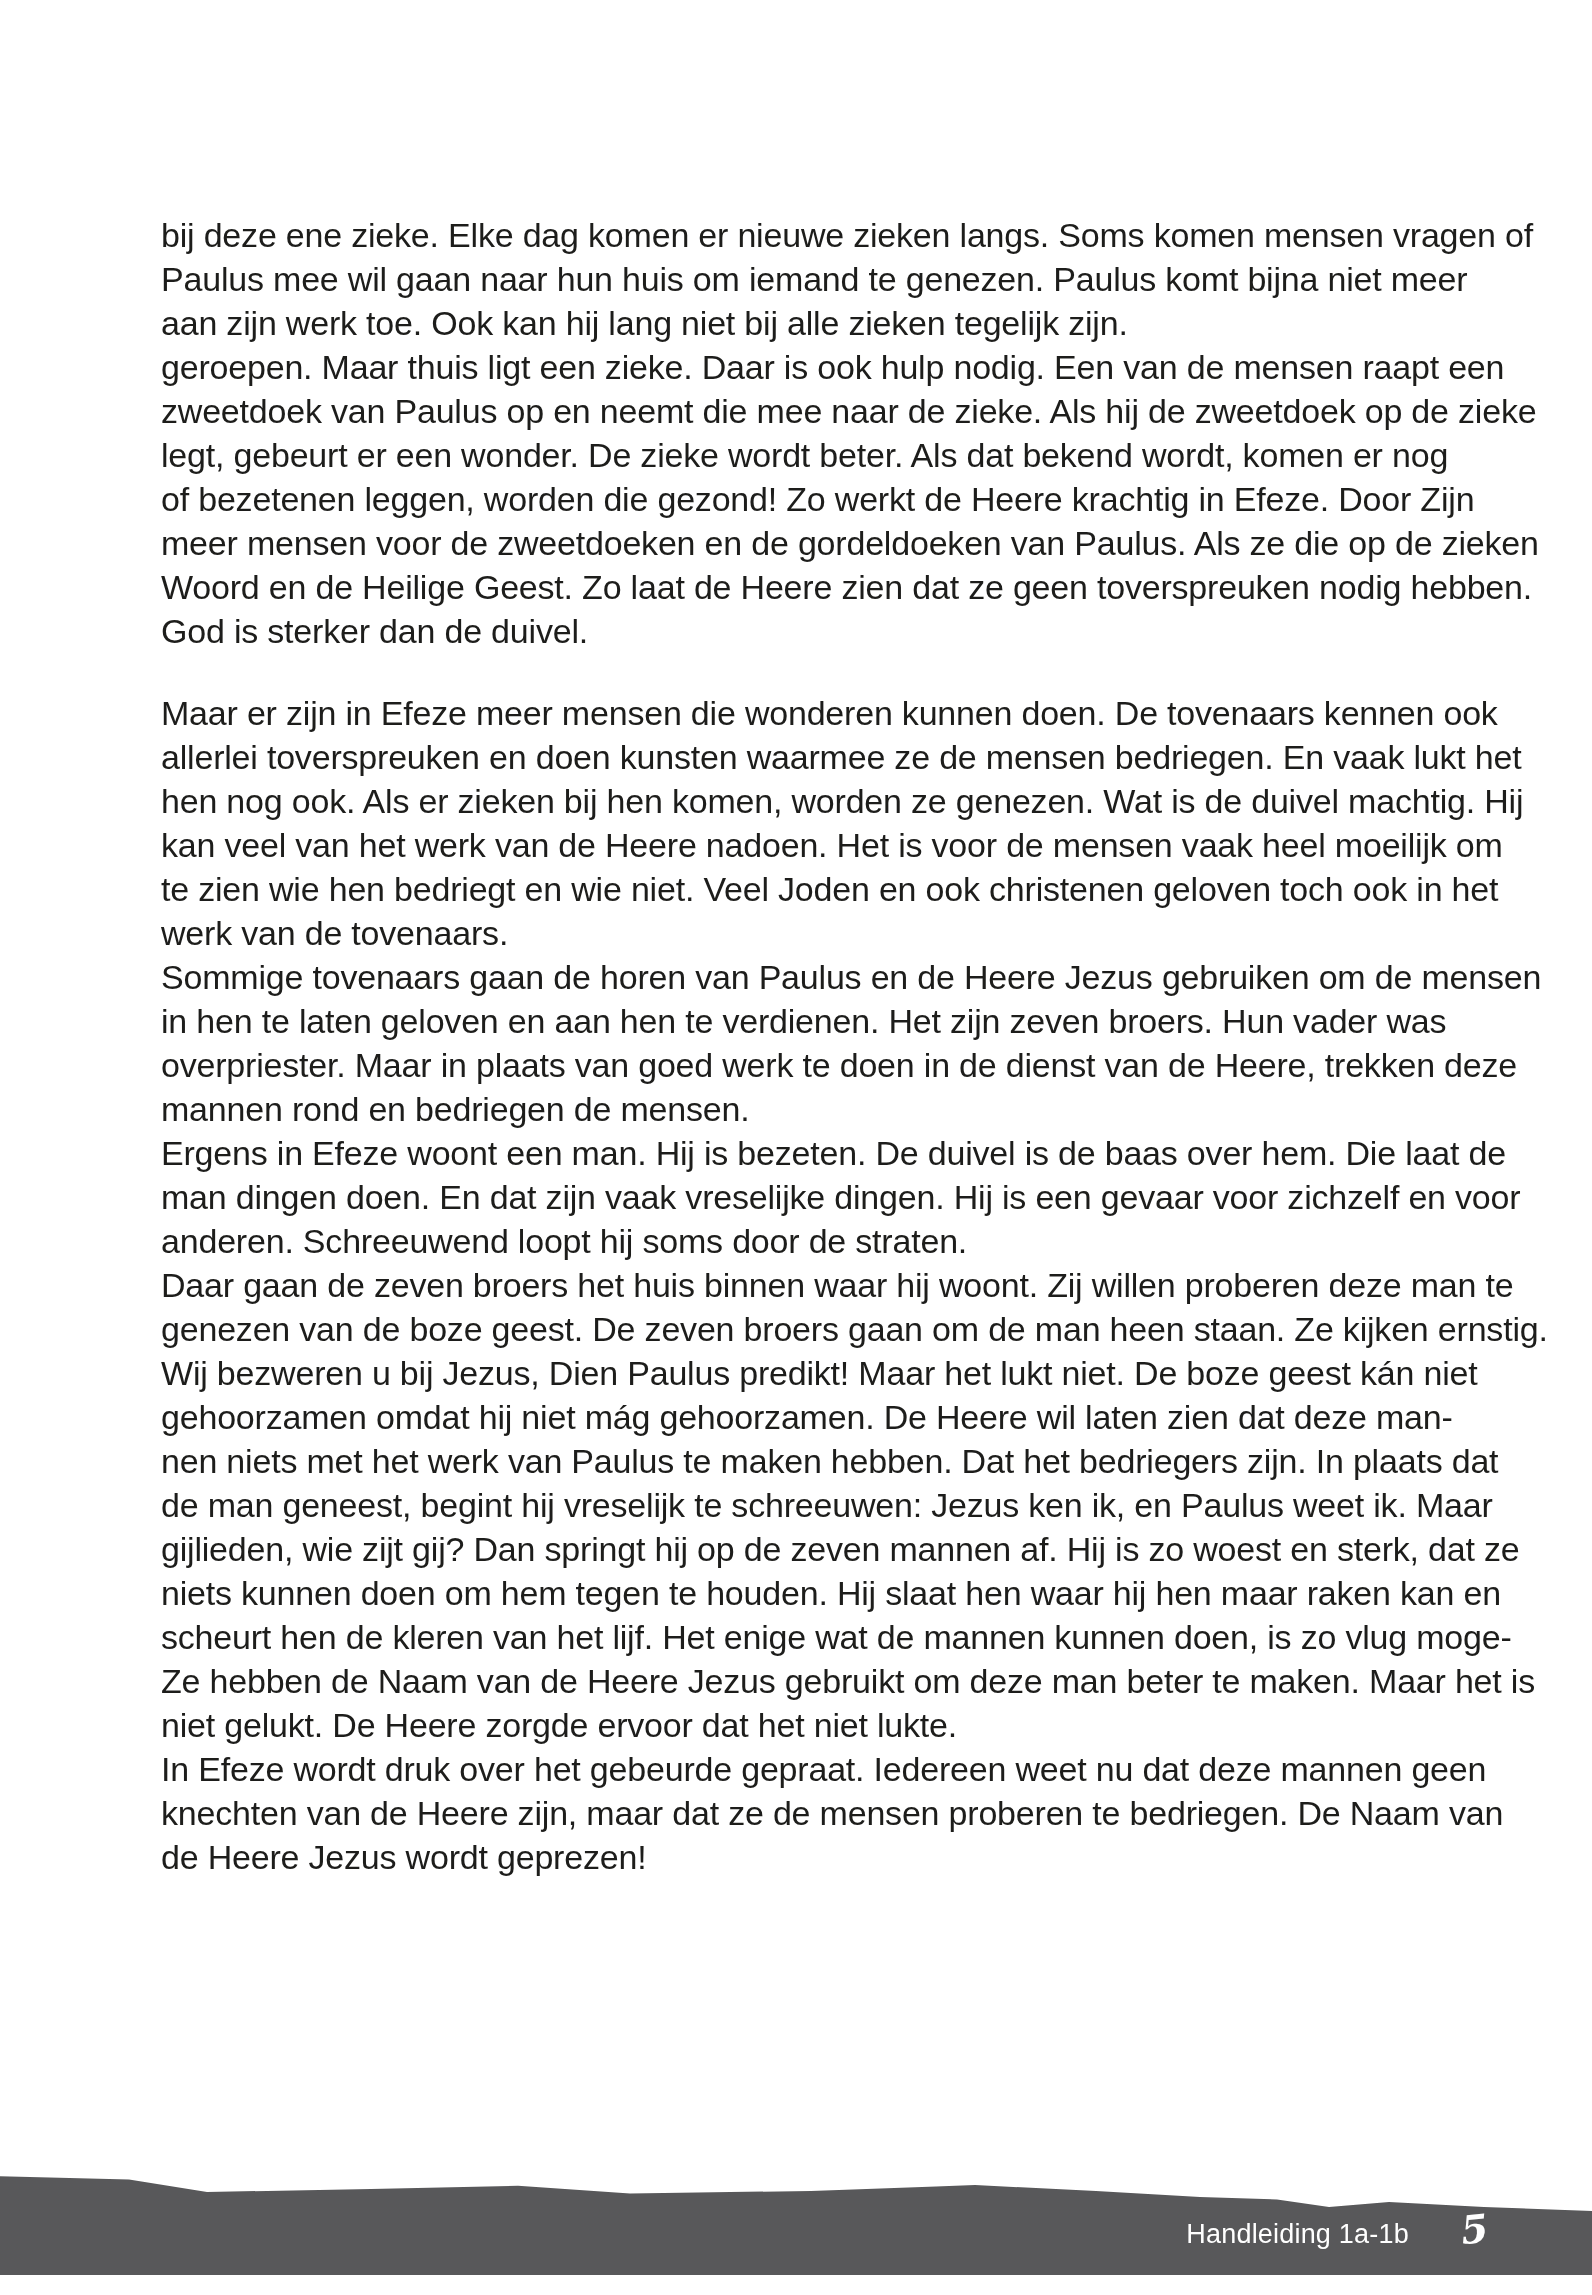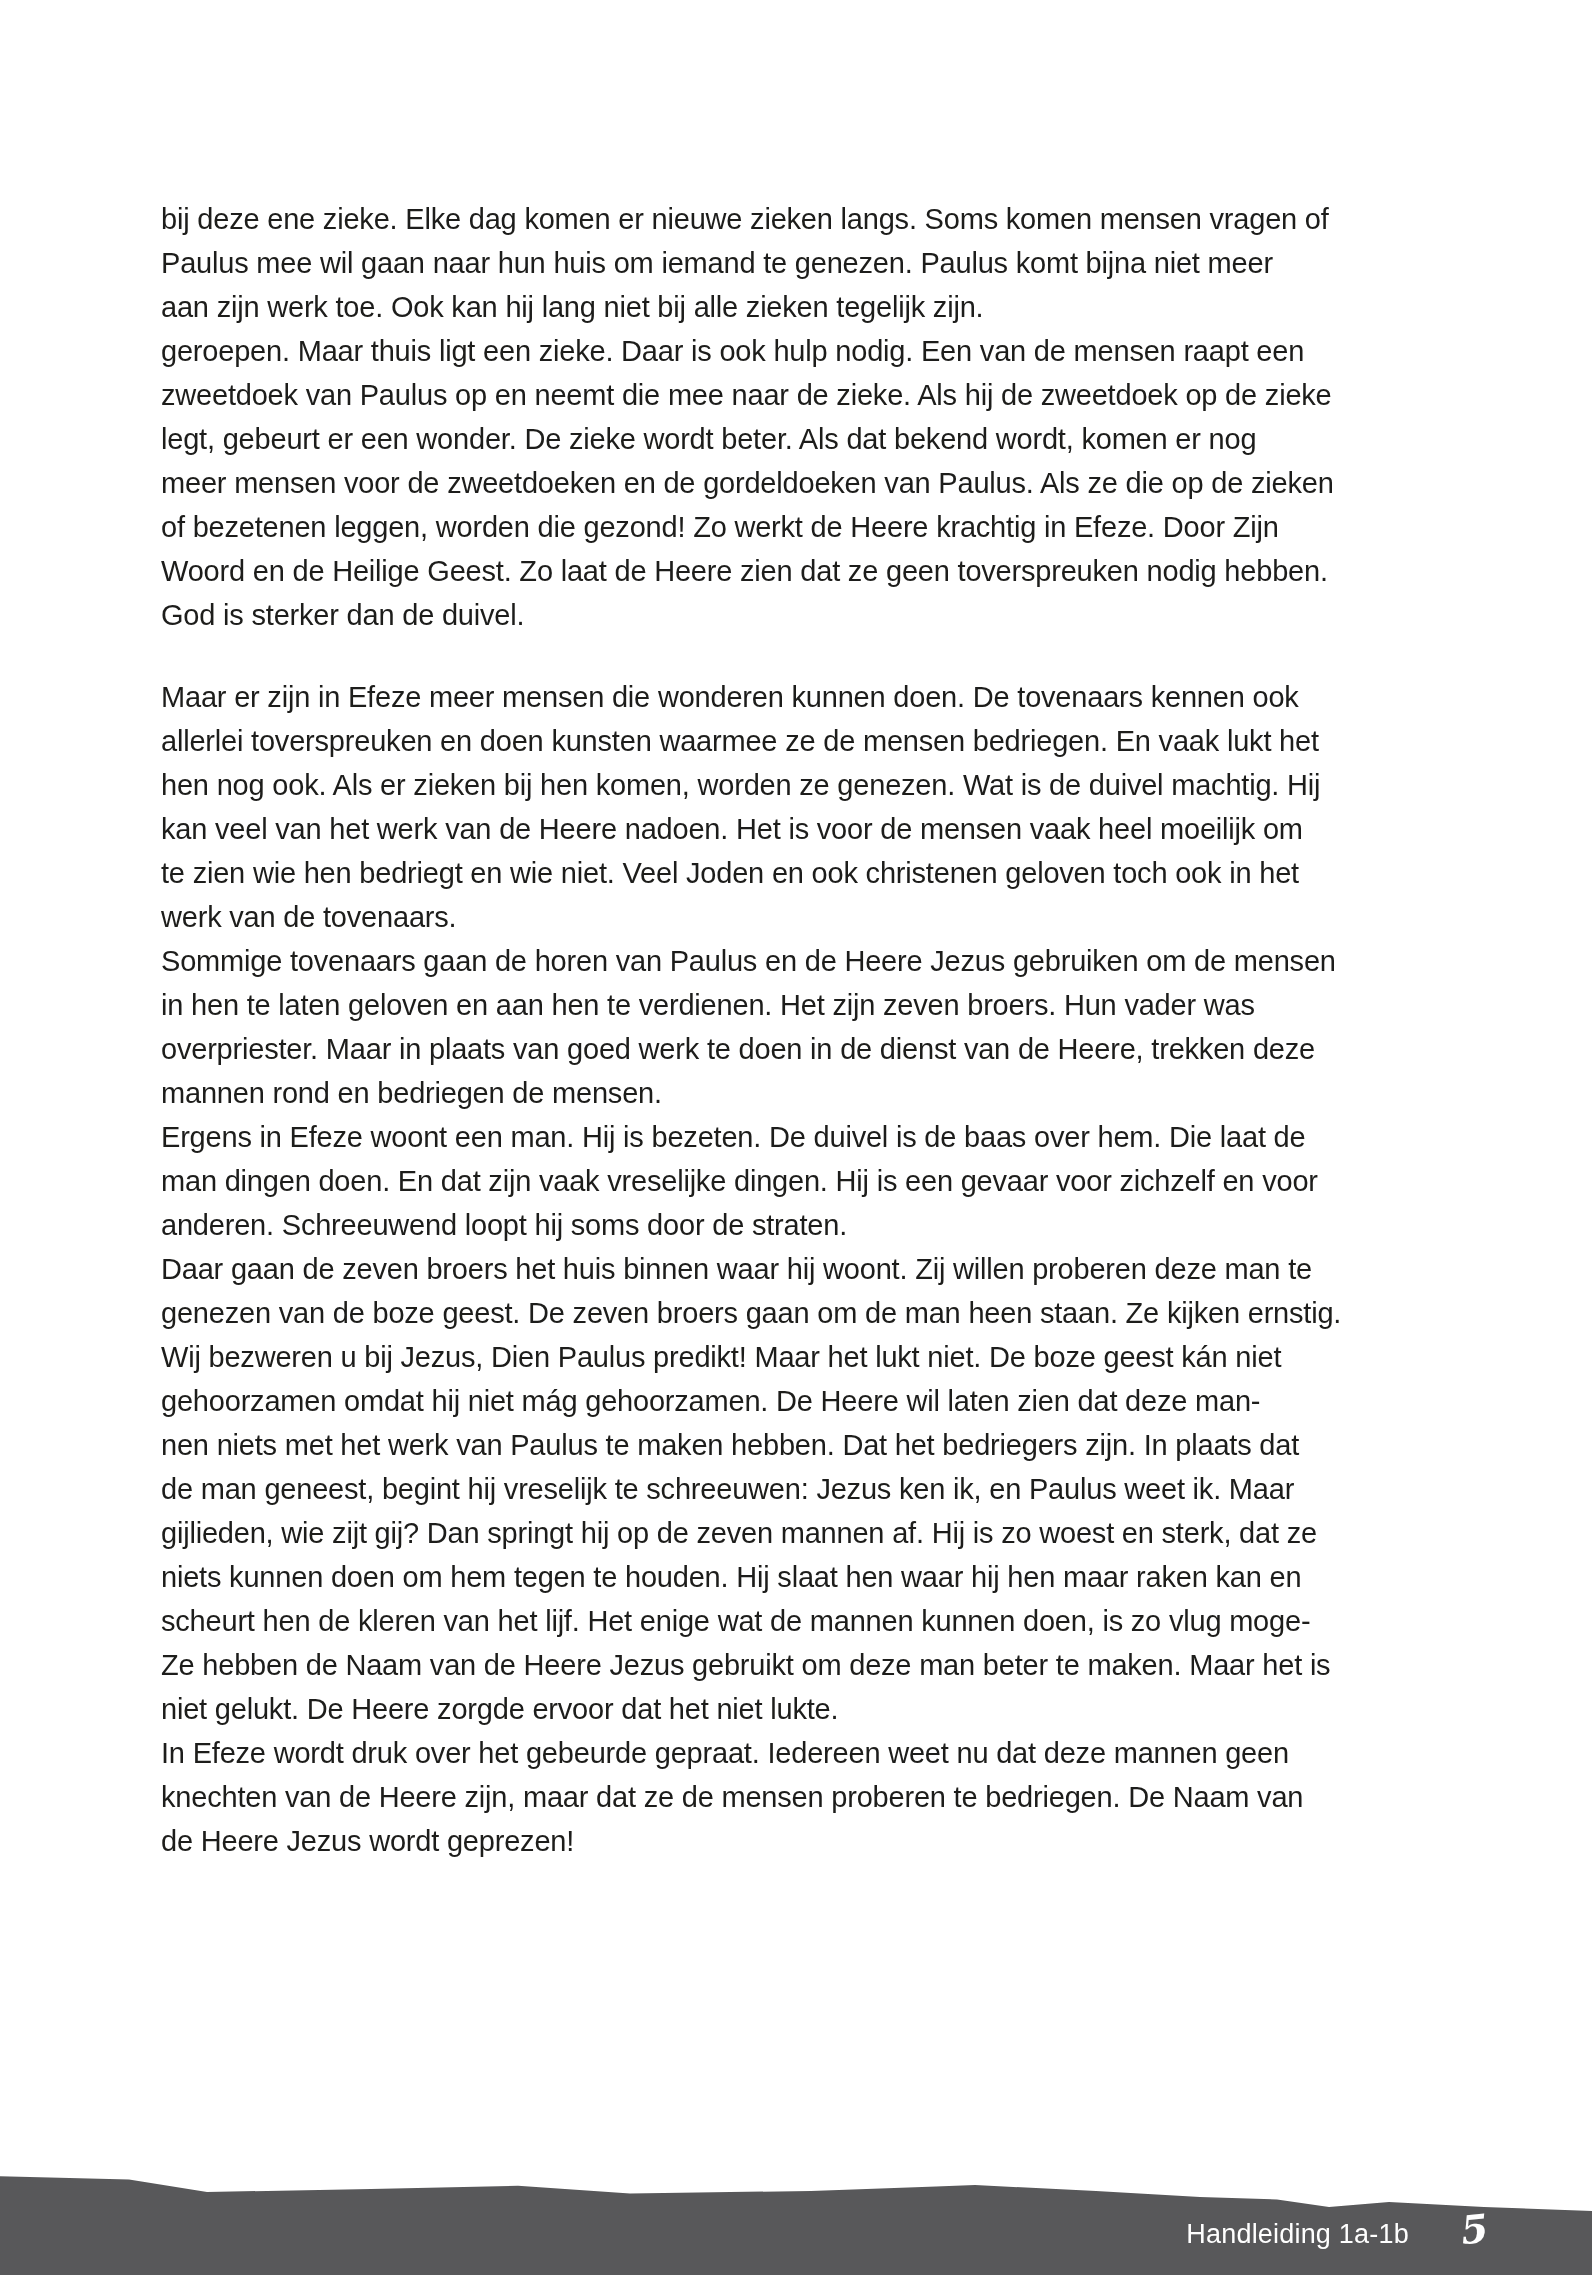--- a/index.html
+++ b/index.html
@@ -7,24 +7,24 @@
     position: relative;
     width: 1592px;
     height: 2295px;
     background: #ffffff;
     overflow: hidden;
     font-family: "Liberation Sans", sans-serif;
   }
   .text-column {
     position: absolute;
     left: 161px;
-    top: 197px;
+    top: 213px;
     width: 1279px;
     color: #1d1d1b;
-    font-size: 29px;
+    font-size: 34px;
     line-height: 44px;
     letter-spacing: -0.2px;
     text-align: left;
   }
   .line { white-space: nowrap; }
   .line .it { }
   .spacer { height: 38px; }
   .footer-band {
     position: absolute;
     left: 0;
@@ -66,22 +66,22 @@
 
 <div class="page">
 
   <div class="text-column" style="color: rgb(29, 29, 27);">
       <div class="line"><span>bij deze ene zieke. Elke dag komen er nieuwe zieken langs. Soms komen mensen vragen of</span></div>
       <div class="line"><span>Paulus mee wil gaan naar hun huis om iemand te genezen. Paulus komt bijna niet meer</span></div>
       <div class="line last"><span>aan zijn werk toe. Ook kan hij lang niet bij alle zieken tegelijk zijn.</span></div>
       <div class="line"><span>geroepen. Maar thuis ligt een zieke. Daar is ook hulp nodig. Een van de mensen raapt een</span></div>
       <div class="line"><span>zweetdoek van Paulus op en neemt die mee naar de zieke. Als hij de zweetdoek op de zieke</span></div>
       <div class="line"><span>legt, gebeurt er een wonder. De zieke wordt beter. Als dat bekend wordt, komen er nog</span></div>
+      <div class="line"><span>of bezetenen leggen, worden die gezond! Zo werkt de Heere krachtig in Efeze. Door Zijn</span></div>
       <div class="line"><span>meer mensen voor de zweetdoeken en de gordeldoeken van Paulus. Als ze die op de zieken</span></div>
-      <div class="line"><span>of bezetenen leggen, worden die gezond! Zo werkt de Heere krachtig in Efeze. Door Zijn</span></div>
       <div class="line"><span>Woord en de Heilige Geest. Zo laat de Heere zien dat ze geen toverspreuken nodig hebben.</span></div>
       <div class="line last"><span>God is sterker dan de duivel.</span></div>
       <div class="spacer"></div>
       <div class="line"><span>Maar er zijn in Efeze meer mensen die wonderen kunnen doen. De tovenaars kennen ook</span></div>
       <div class="line"><span>allerlei toverspreuken en doen kunsten waarmee ze de mensen bedriegen. En vaak lukt het</span></div>
       <div class="line"><span>hen nog ook. Als er zieken bij hen komen, worden ze genezen. Wat is de duivel machtig. Hij</span></div>
       <div class="line"><span>kan veel van het werk van de Heere nadoen. Het is voor de mensen vaak heel moeilijk om</span></div>
       <div class="line"><span>te zien wie hen bedriegt en wie niet. Veel Joden en ook christenen geloven toch ook in het</span></div>
       <div class="line last"><span>werk van de tovenaars.</span></div>
       <div class="line"><span>Sommige tovenaars gaan de horen van Paulus en de Heere Jezus gebruiken om de mensen</span></div>

